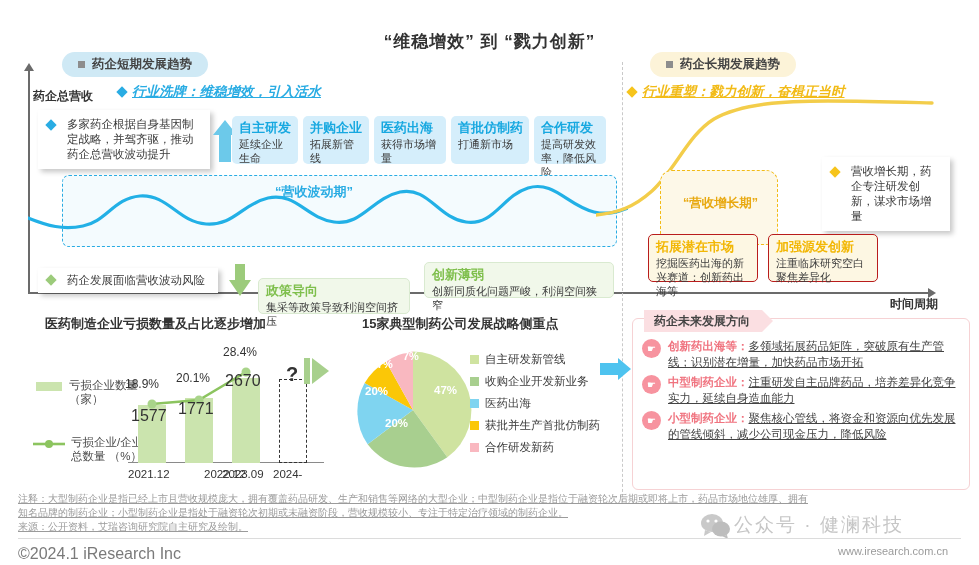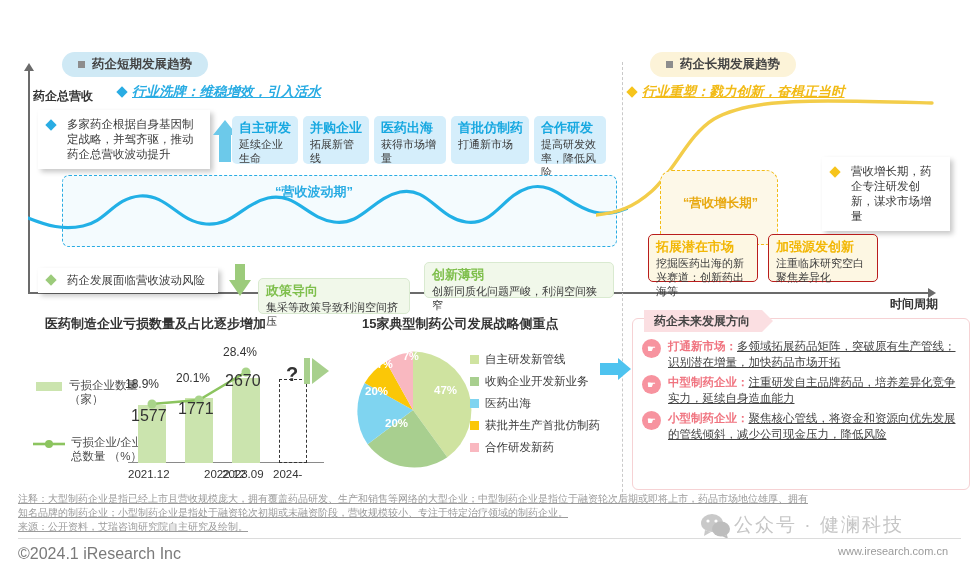--- a/index.html
+++ b/index.html
@@ -117,20 +117,21 @@
   .footrule{background:#dcdcdc;height:1px;}
   .arrow-green-big{
     width:0;height:0;border-top:13px solid transparent;border-bottom:13px solid transparent;border-left:17px solid #a8d08d;
   }
 </style>
 </head>
 <body>
 
 <div class="stage">
 
+  <div class="abs main-title">“维稳增效” 到 “戮力创新”</div>
 
   <div class="abs axis-v"></div>
   <div class="abs axis-h"></div>
   <div class="abs axis-label-y">药企总营收</div>
   <div class="abs axis-label-x">时间周期</div>
   <div class="abs divider-dash"></div>
 
   <div class="abs pill blue" style="left:62px;top:52px;">
     <span class="sq"></span><span>药企短期发展趋势</span>
   </div>
@@ -308,21 +309,21 @@
   <svg class="abs" style="left:600px;top:358px;" width="32" height="24">
     <polygon points="0,5 18,5 18,0 31,11 18,22 18,17 0,17" fill="#4ec3ef"></polygon>
   </svg>
 
   <div class="abs future-panel"></div>
   <div class="abs future-tag">药企未来发展方向</div>
 
   <div class="abs" style="left:642px;top:338px;width:320px;">
     <div class="f-row">
       <span class="f-ic">☛</span>
-      <span class="f-txt"><span class="f-key">打通新市场：</span><span class="f-u">多领域拓展药品矩阵，突破原有生产管线；识别潜在增量，加快药品市场开拓</span></span>
+      <span class="f-txt"><span class="f-key">创新药出海等：</span><span class="f-u">多领域拓展药品矩阵，突破原有生产管线；识别潜在增量，加快药品市场开拓</span></span>
     </div>
     <div class="f-row">
       <span class="f-ic">☛</span>
       <span class="f-txt"><span class="f-key">中型制药企业：</span><span class="f-u">注重研发自主品牌药品，培养差异化竞争实力，延续自身造血能力</span></span>
     </div>
     <div class="f-row">
       <span class="f-ic">☛</span>
       <span class="f-txt"><span class="f-key">小型制药企业：</span><span class="f-u">聚焦核心管线，将资金和资源向优先发展的管线倾斜，减少公司现金压力，降低风险</span></span>
     </div>
   </div>

